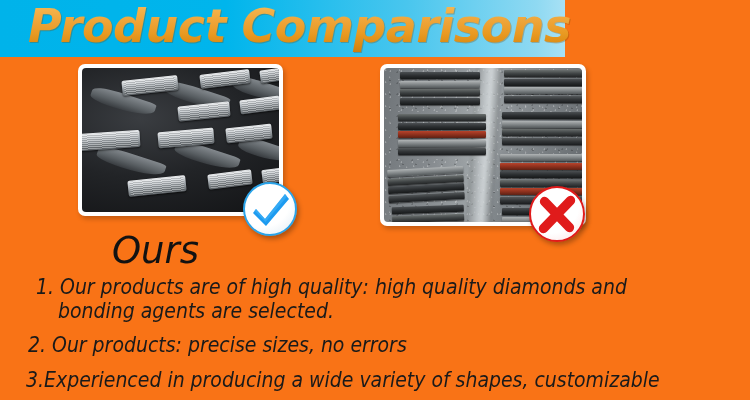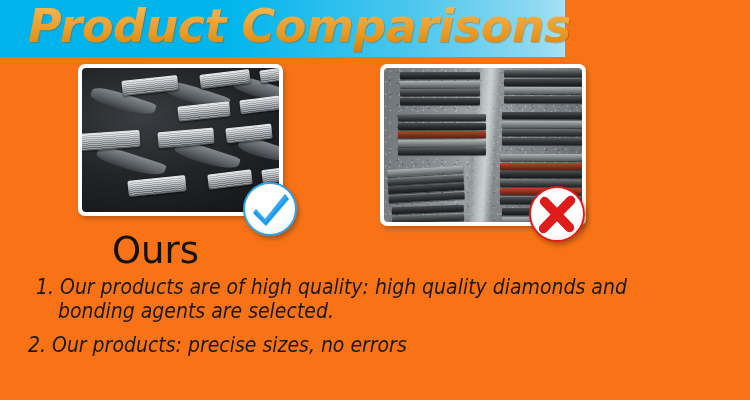--- a/index.html
+++ b/index.html
@@ -194,20 +194,21 @@
 
   
   .col-label {
     position: absolute;
     font-family: "DejaVu Sans", sans-serif;
     font-size: 37px;
     font-weight: 400;
     color: #121212;
     white-space: nowrap;
     letter-spacing: 0px;
+    font-style: italic;
   }
   #label-ours   { left: 112px; top: 229px; }
   #label-others { left: 415px; top: 229px; }
 
   
   .bullets {
     position: absolute;
     left: 0;
     top: 276px;
     width: 750px;
@@ -328,15 +329,16 @@
         <line x1="38" y1="12" x2="12" y2="39"></line>
       </g>
     </svg>
   </div>
 
   <div class="col-label" id="label-ours">Ours</div>
 
   <div class="bullets">
     <div class="bullet" id="bullet-1">1. Our products are of high quality: high quality diamonds and bonding agents are selected.</div>
     <div class="bullet" id="bullet-2">2. Our products: precise sizes, no errors</div>
+    <div class="bullet" id="bullet-3">3.Experienced in producing a wide variety of shapes, customizable</div>
   </div>
 
 </div>
 
 </body></html>

